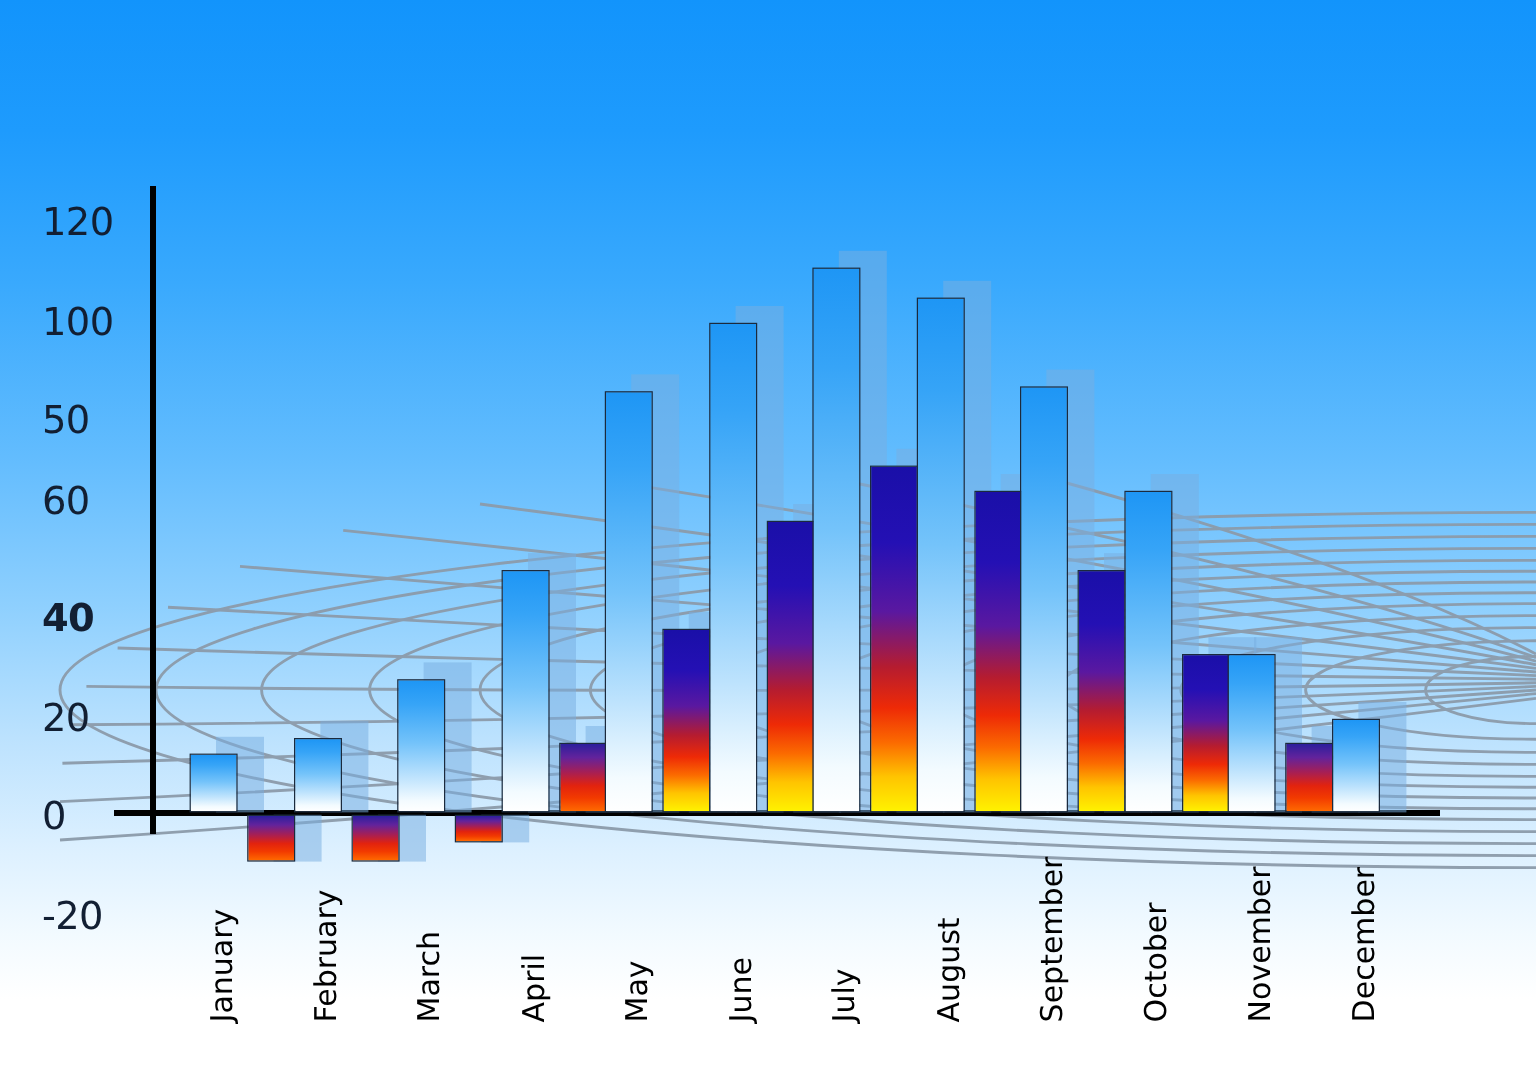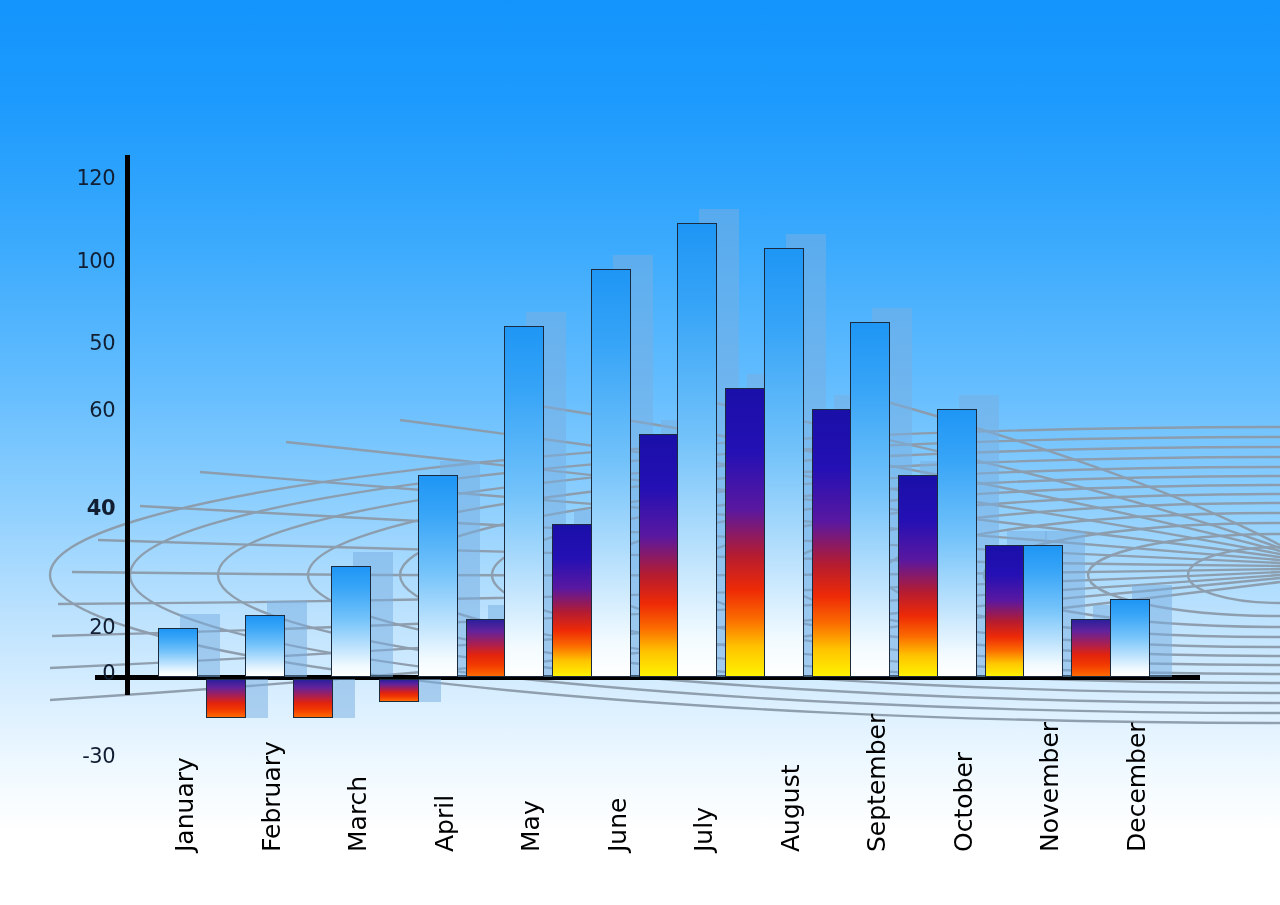--- a/index.html
+++ b/index.html
@@ -40,22 +40,22 @@
     background:#000;
   }
   .x-axis-line {
     position:absolute;
     left:95px; top:675px;
     width:1105px; height:5px;
     background:#000;
   }
   .y-label {
     position:absolute;
-    right:0; text-align:right;
-    font-size:21px; color:#121f33;
+    right:0; text-align:left;
+    font-size:32px; color:#121f33;
     font-family:"DejaVu Sans", sans-serif;
     letter-spacing:-0.5px;
   }
   .y-label-wrap { position:absolute; left:35px; width:80px; }
 
   .bar {
     position:absolute;
     border:1.5px solid #1b2a3d;
   }
   
@@ -141,28 +141,28 @@
         </div>
         <div class="y-label-wrap" style="top: 331px;">
           <div class="y-label" style="position: relative;">50</div>
         </div>
         <div class="y-label-wrap" style="top: 398px;">
           <div class="y-label" style="position: relative;">60</div>
         </div>
         <div class="y-label-wrap" style="top: 496px;">
           <div class="y-label" style="position: relative; font-weight: bold;">40</div>
         </div>
-        <div class="y-label-wrap" style="top: 578.5px; margin-top: 36px;">
+        <div class="y-label-wrap" style="top: 578.5px;">
           <div class="y-label" style="position: relative;">20</div>
         </div>
         <div class="y-label-wrap" style="top: 661px;">
           <div class="y-label" style="position: relative;">0</div>
         </div>
         <div class="y-label-wrap" style="top: 743.5px;">
-          <div class="y-label" style="position: relative;">-30</div>
+          <div class="y-label" style="position: relative;">-20</div>
         </div>
       </div>
     <div id="bars">
         <div class="bar bar-shadow" style="left: 180px; top: 613.5px; width: 40px; height: 63.5px;"></div>
         <div class="bar bar-blue" title="January: 12" style="left: 158px; top: 627.5px; width: 40px; height: 49.5px;"></div>
         <div class="bar bar-shadow" style="left: 228px; top: 679px; width: 40px; height: 39px;"></div>
         <div class="bar bar-hot-short" title="January: -8" style="left: 206px; top: 679px; width: 40px; height: 39px;"></div>
         <div class="bar bar-shadow" style="left: 266.5px; top: 601.125px; width: 40px; height: 75.875px;"></div>
         <div class="bar bar-blue" title="February: 15" style="left: 244.5px; top: 615.125px; width: 40px; height: 61.875px;"></div>
         <div class="bar bar-shadow" style="left: 314.5px; top: 679px; width: 40px; height: 39px;"></div>

